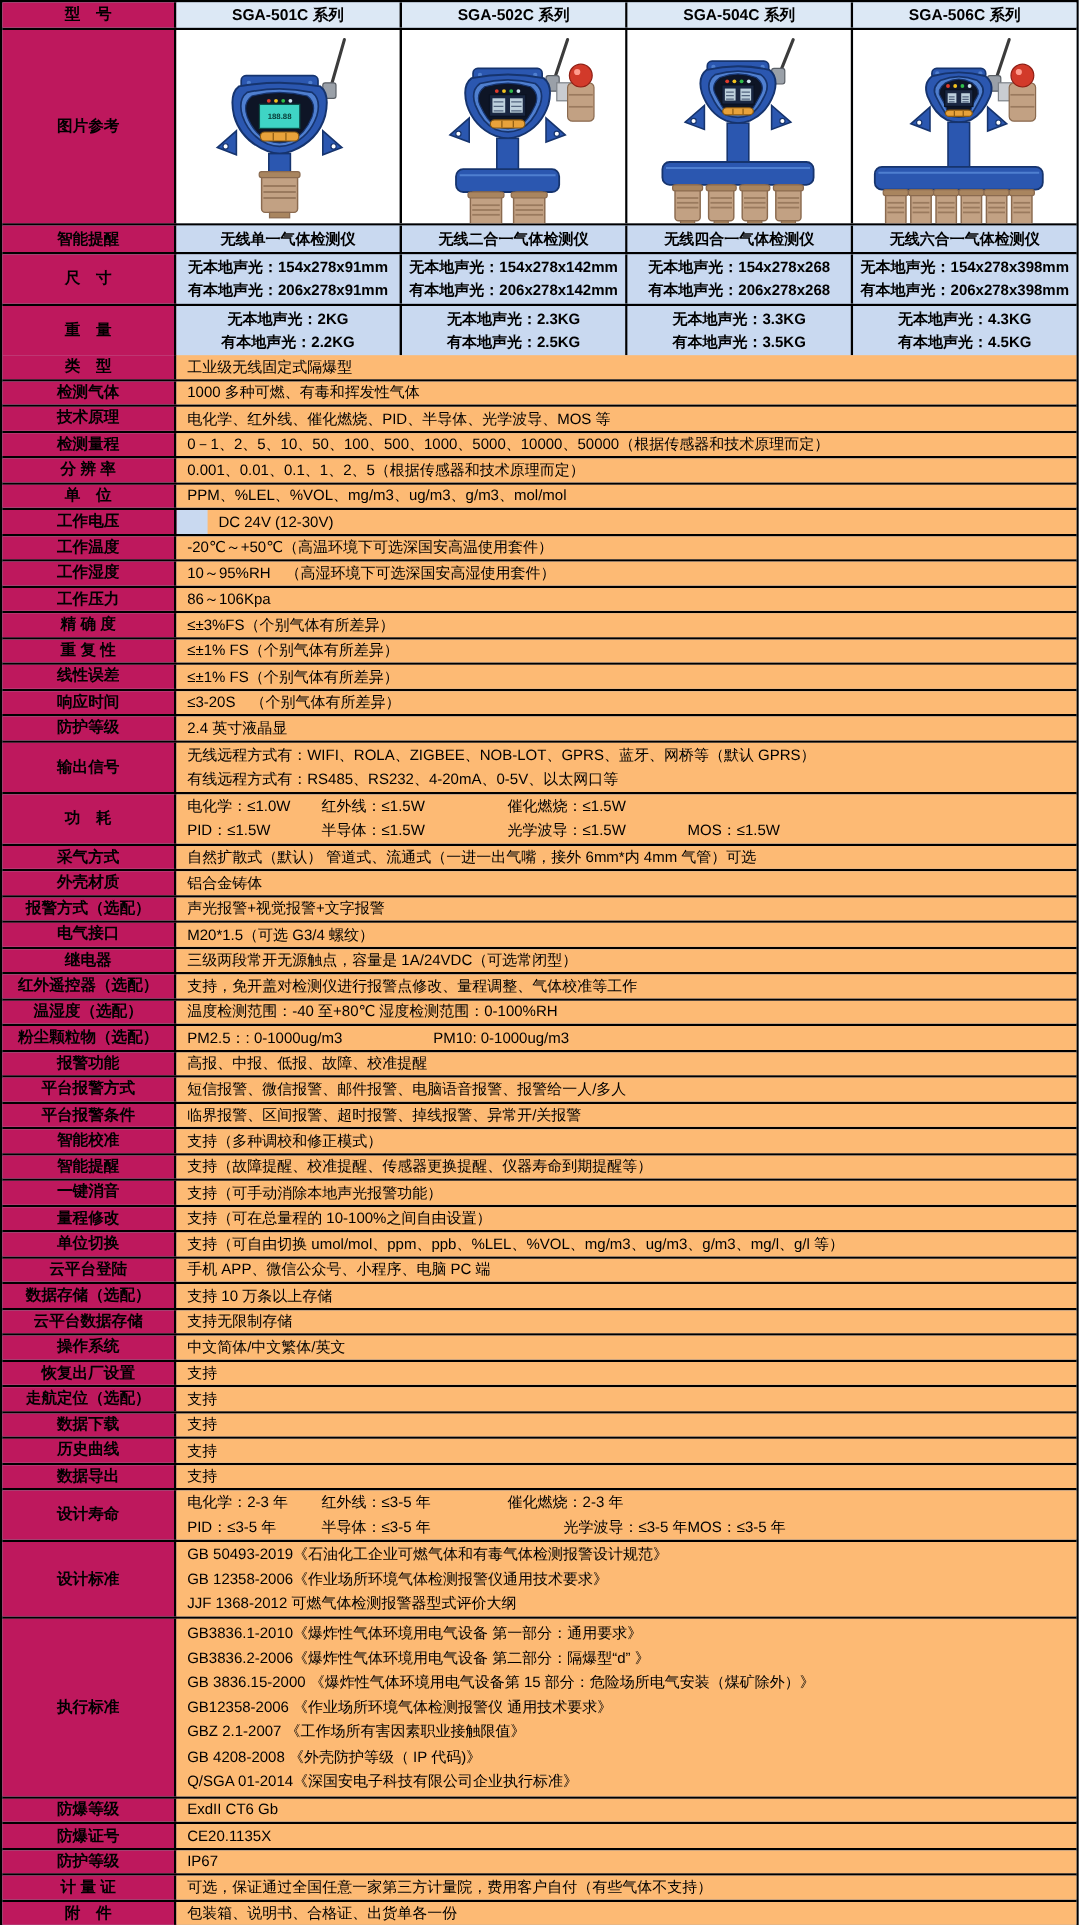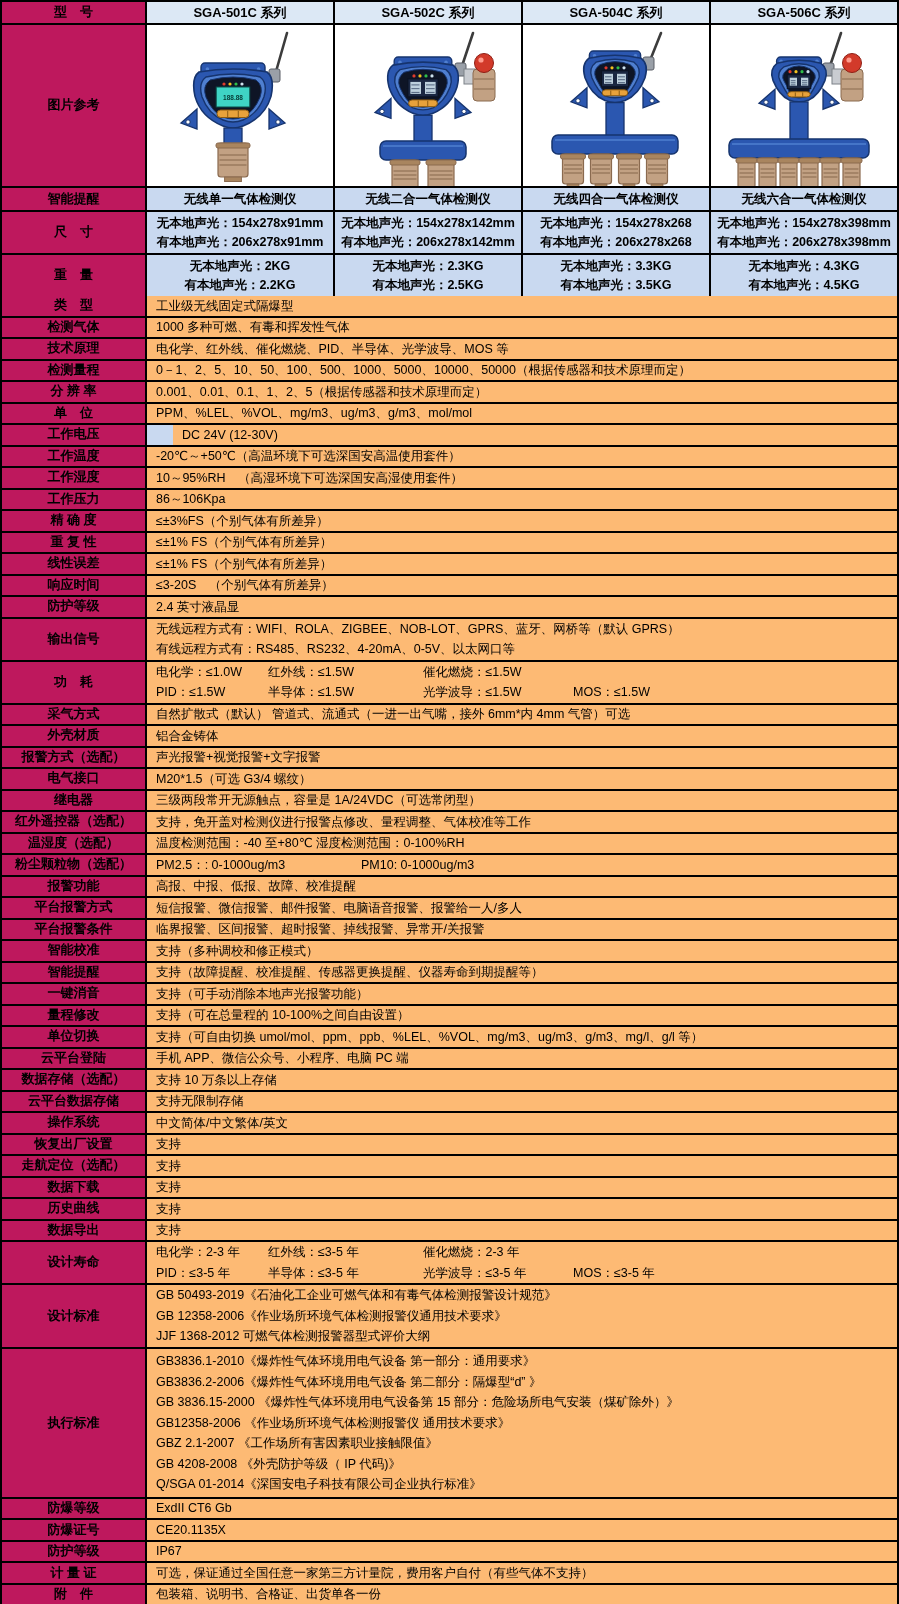--- a/index.html
+++ b/index.html
@@ -580,21 +580,21 @@
       <div class="row" style="height: 19.5px;">
         <div class="label-cell">数据导出</div>
         <div class="value-cell">
           <div class="line">支持</div>
         </div>
       </div>
       <div class="row" style="height: 41px;">
         <div class="label-cell">设计寿命</div>
         <div class="value-cell">
           <div class="line"><span class="seg" style="width: 112px;">电化学：2-3 年</span><span class="seg" style="width: 155px;">红外线：≤3-5 年</span><span class="seg" style="width: 150px;">催化燃烧：2-3 年</span></div>
-          <div class="line"><span class="seg" style="width: 112px;">PID：≤3-5 年</span><span class="seg" style="width: 155px;">半导体：≤3-5 年</span><span class="seg" style="width: 150px;">光学波导：≤3-5 年</span><span class="seg">MOS：≤3-5 年</span></div>
+          <div class="line"><span class="seg" style="width: 112px;">PID：≤3-5 年</span><span class="seg" style="width: 155px;">半导体：≤3-5 年</span><span class="seg" style="width: 150px; text-align: right;">光学波导：≤3-5 年</span><span class="seg">MOS：≤3-5 年</span></div>
         </div>
       </div>
       <div class="row" style="height: 62px;">
         <div class="label-cell">设计标准</div>
         <div class="value-cell">
           <div class="line">GB 50493-2019《石油化工企业可燃气体和有毒气体检测报警设计规范》</div>
           <div class="line">GB 12358-2006《作业场所环境气体检测报警仪通用技术要求》</div>
           <div class="line">JJF 1368-2012 可燃气体检测报警器型式评价大纲</div>
         </div>
       </div>

